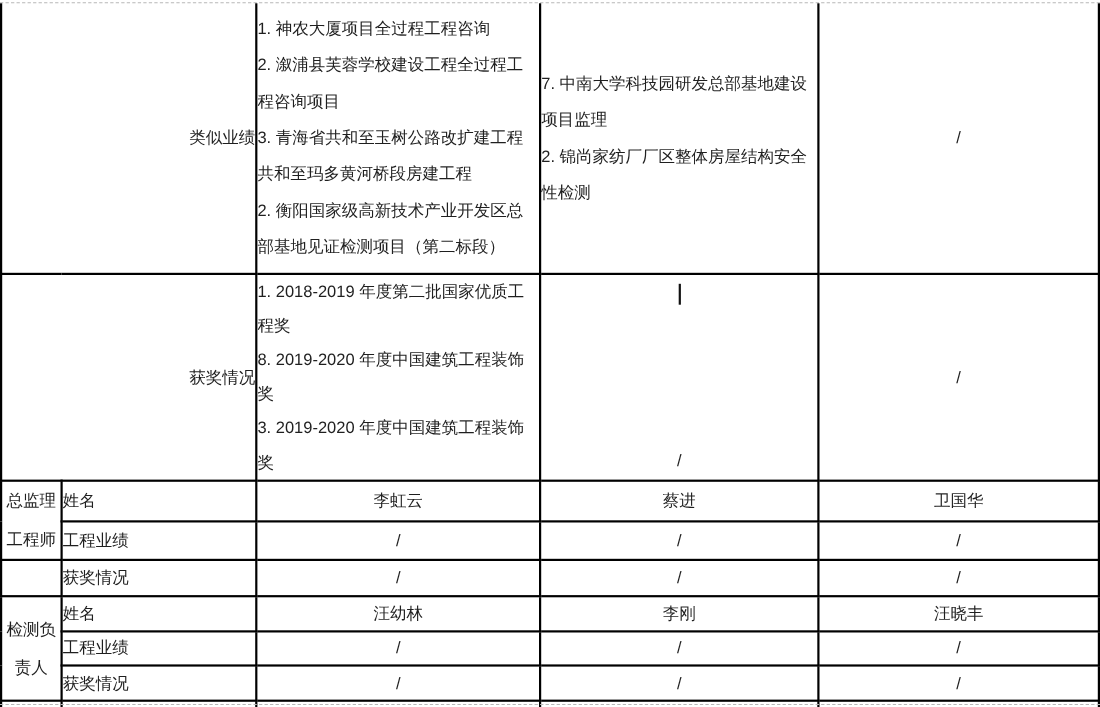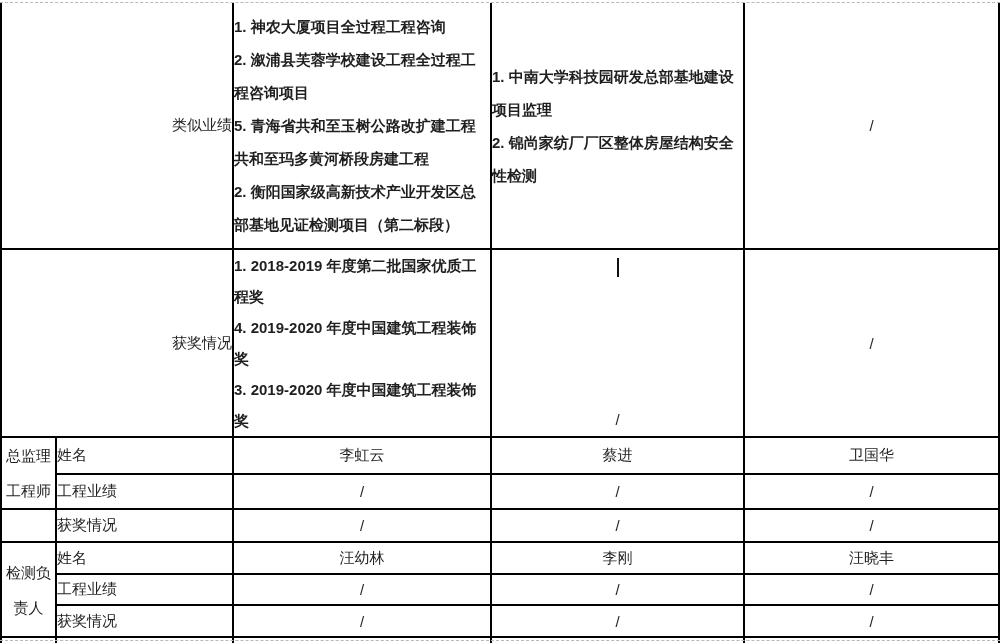--- a/index.html
+++ b/index.html
@@ -20,21 +20,21 @@
     font-size:15px; vertical-align:middle; overflow:hidden;
   }
   tr.first td { border-top:none; }
   tr.thick td { border-top-width:2px; }
 
   td.lbl { text-align:right; }
   td.seclbl { text-align:center; line-height:35px; }
   td.sub { padding-left:6px;font-family:Liberation Serif, serif; }
   td.val { text-align:center;margin-left:38px; }
 
-  td.list { vertical-align:top; padding:2px 5px 0 5px;font-weight:bold; }
+  td.list { vertical-align:top; padding:2px 5px 0 5px; }
   .item { margin:0; word-break:break-all; }
   .lh33 .item { line-height:33px; }
   .lh31 .item { line-height:31px; }
 
   td.slashb { vertical-align:bottom; text-align:center; padding-bottom:10px; }
   td.rel { position:relative; }
   .caret { position:absolute; top:8px; left:50%; margin-left:-1px; width:2px; height:19px; background:#111; }
   .slash-abs { position:absolute; bottom:8px; left:0; right:0; text-align:center; }
   .lblline { display:block; }
 </style>
@@ -52,35 +52,35 @@
         <col style="width:253px">
         <col style="width:255px">
     </colgroup>
 
     <tbody>
         <tr class="first" style="height:246px">
       <td class="lbl" colspan="2">类似业绩</td>
       <td class="list lh33">
         <p class="item">1. 神农大厦项目全过程工程咨询</p>
         <p class="item">2. 溆浦县芙蓉学校建设工程全过程工程咨询项目</p>
-        <p class="item">5. 青海省共和至玉树公路改扩建工程共和至玛多黄河桥段房建工程</p>
+        <p class="item">3. 青海省共和至玉树公路改扩建工程共和至玛多黄河桥段房建工程</p>
         <p class="item">2. 衡阳国家级高新技术产业开发区总部基地见证检测项目（第二标段）</p>
       </td>
       <td class="list lh33">
-        <p class="item">1. 中南大学科技园研发总部基地建设项目监理</p>
+        <p class="item">7. 中南大学科技园研发总部基地建设项目监理</p>
         <p class="item">2. 锦尚家纺厂厂区整体房屋结构安全性检测</p>
       </td>
       <td class="slashb">/</td>
     </tr>
 
     <tr class="thick" style="height:94px">
       <td class="lbl" colspan="2">获奖情况</td>
       <td class="list lh31">
         <p class="item">1. 2018-2019 年度第二批国家优质工程奖</p>
-        <p class="item">4. 2019-2020 年度中国建筑工程装饰奖</p>
+        <p class="item">8. 2019-2020 年度中国建筑工程装饰奖</p>
         <p class="item">3. 2019-2020 年度中国建筑工程装饰奖</p>
       </td>
       <td class="rel">
         <span class="caret"></span>
         <span class="slash-abs">/</span>
       </td>
       <td class="slashb">/</td>
     </tr>
 
     <tr class="thick" style="height:33px">

